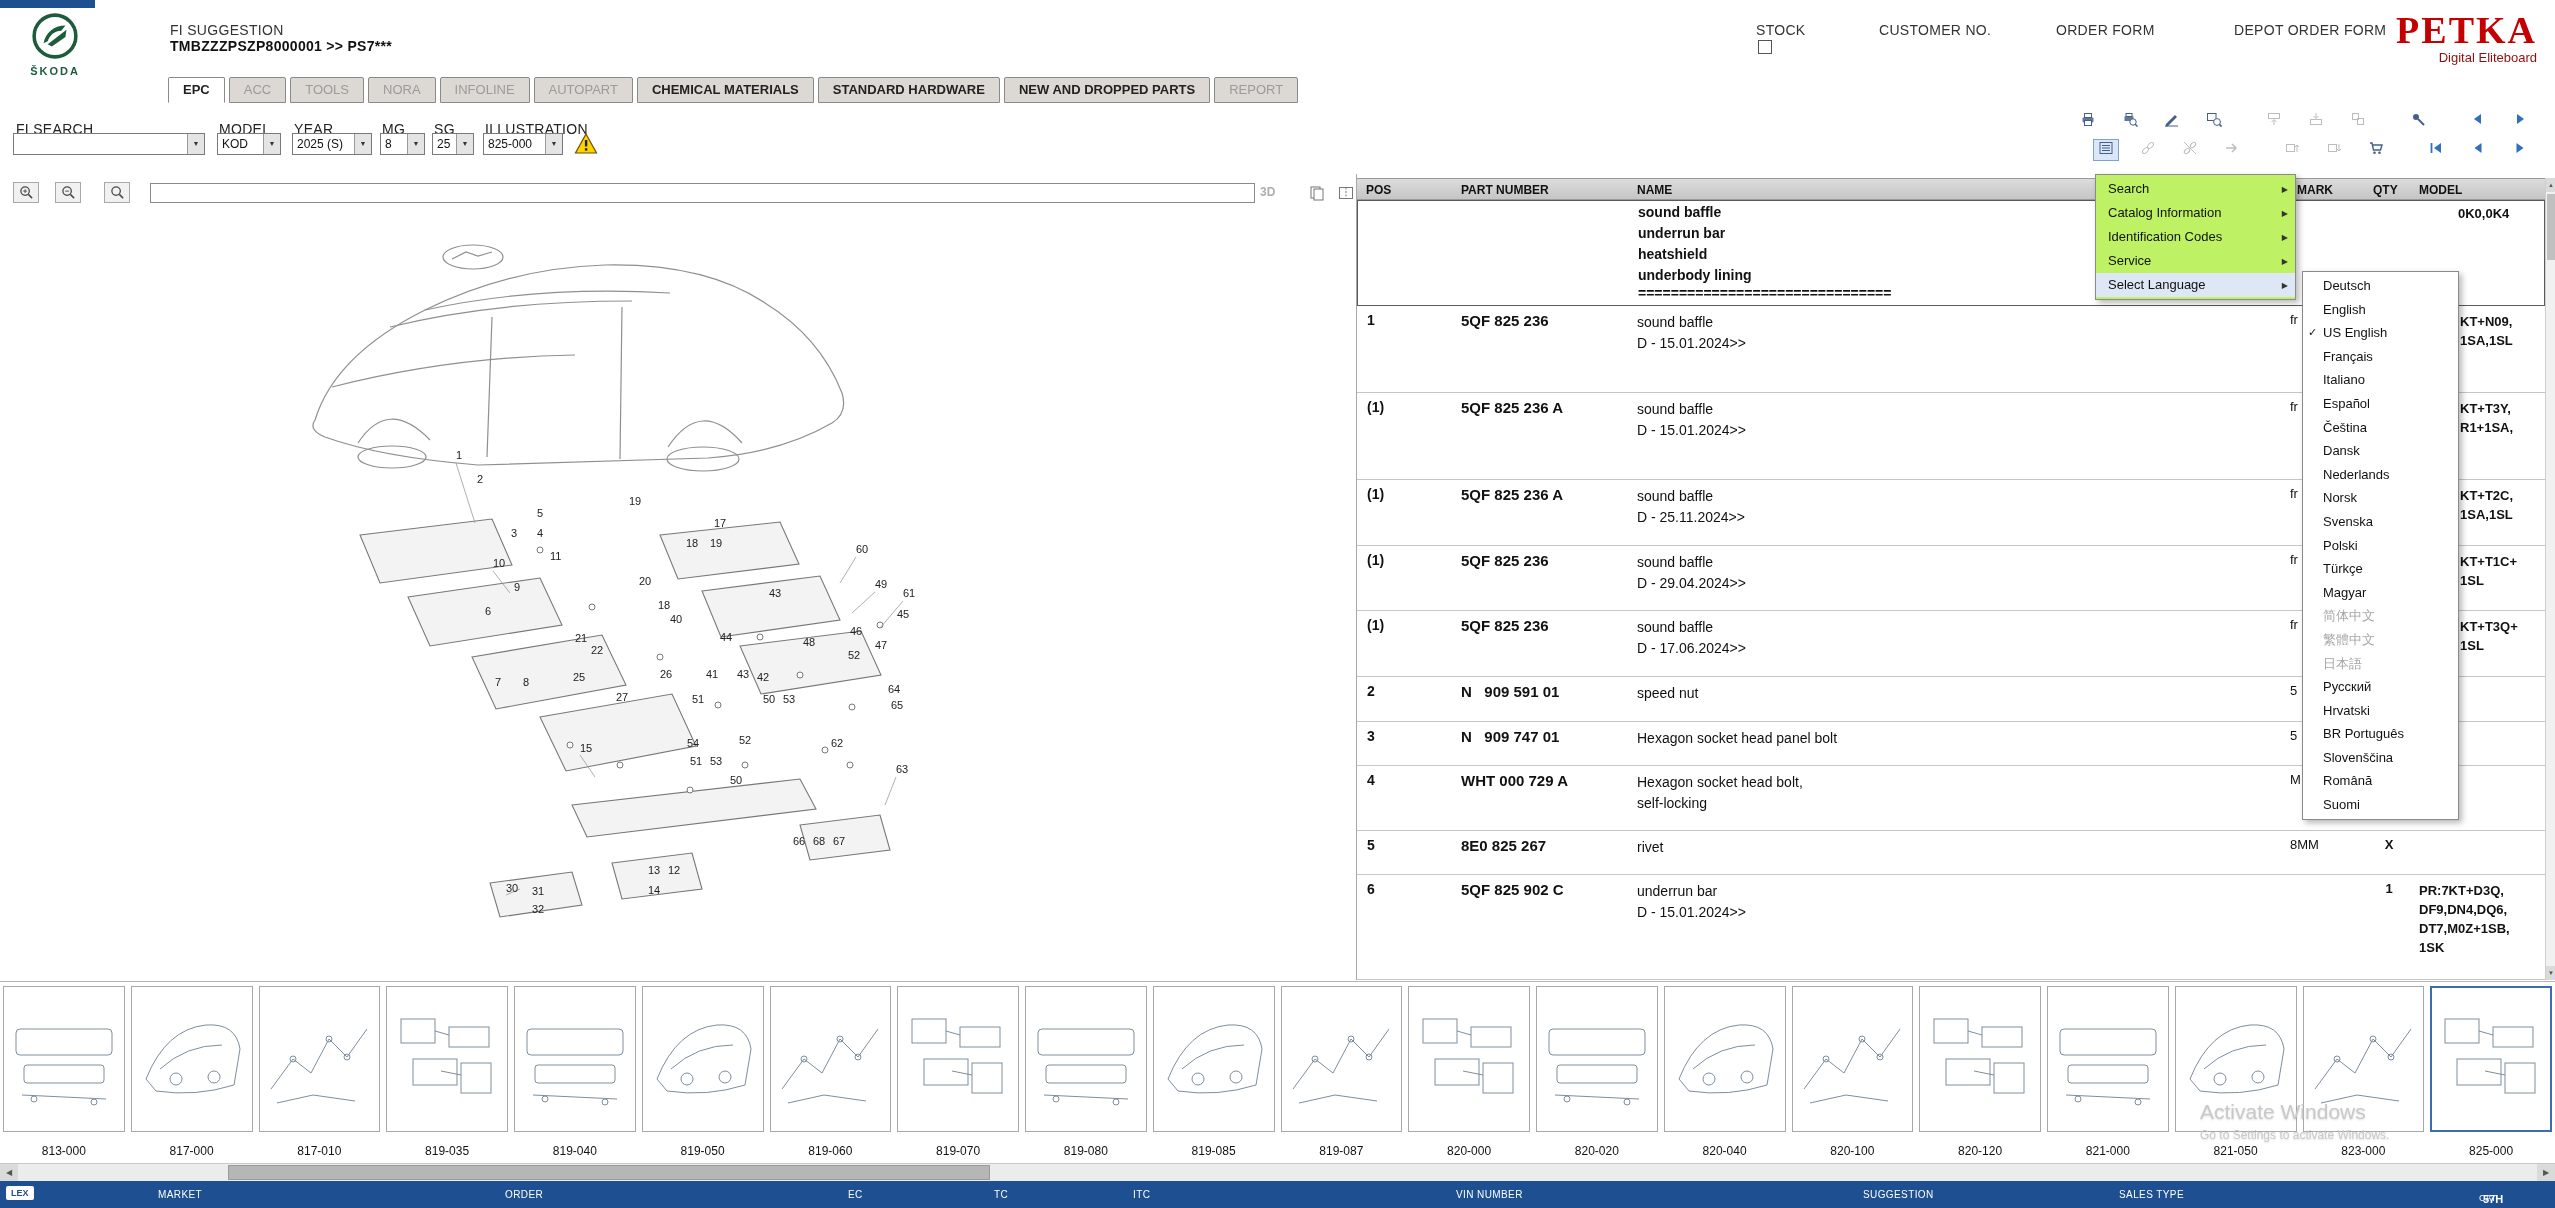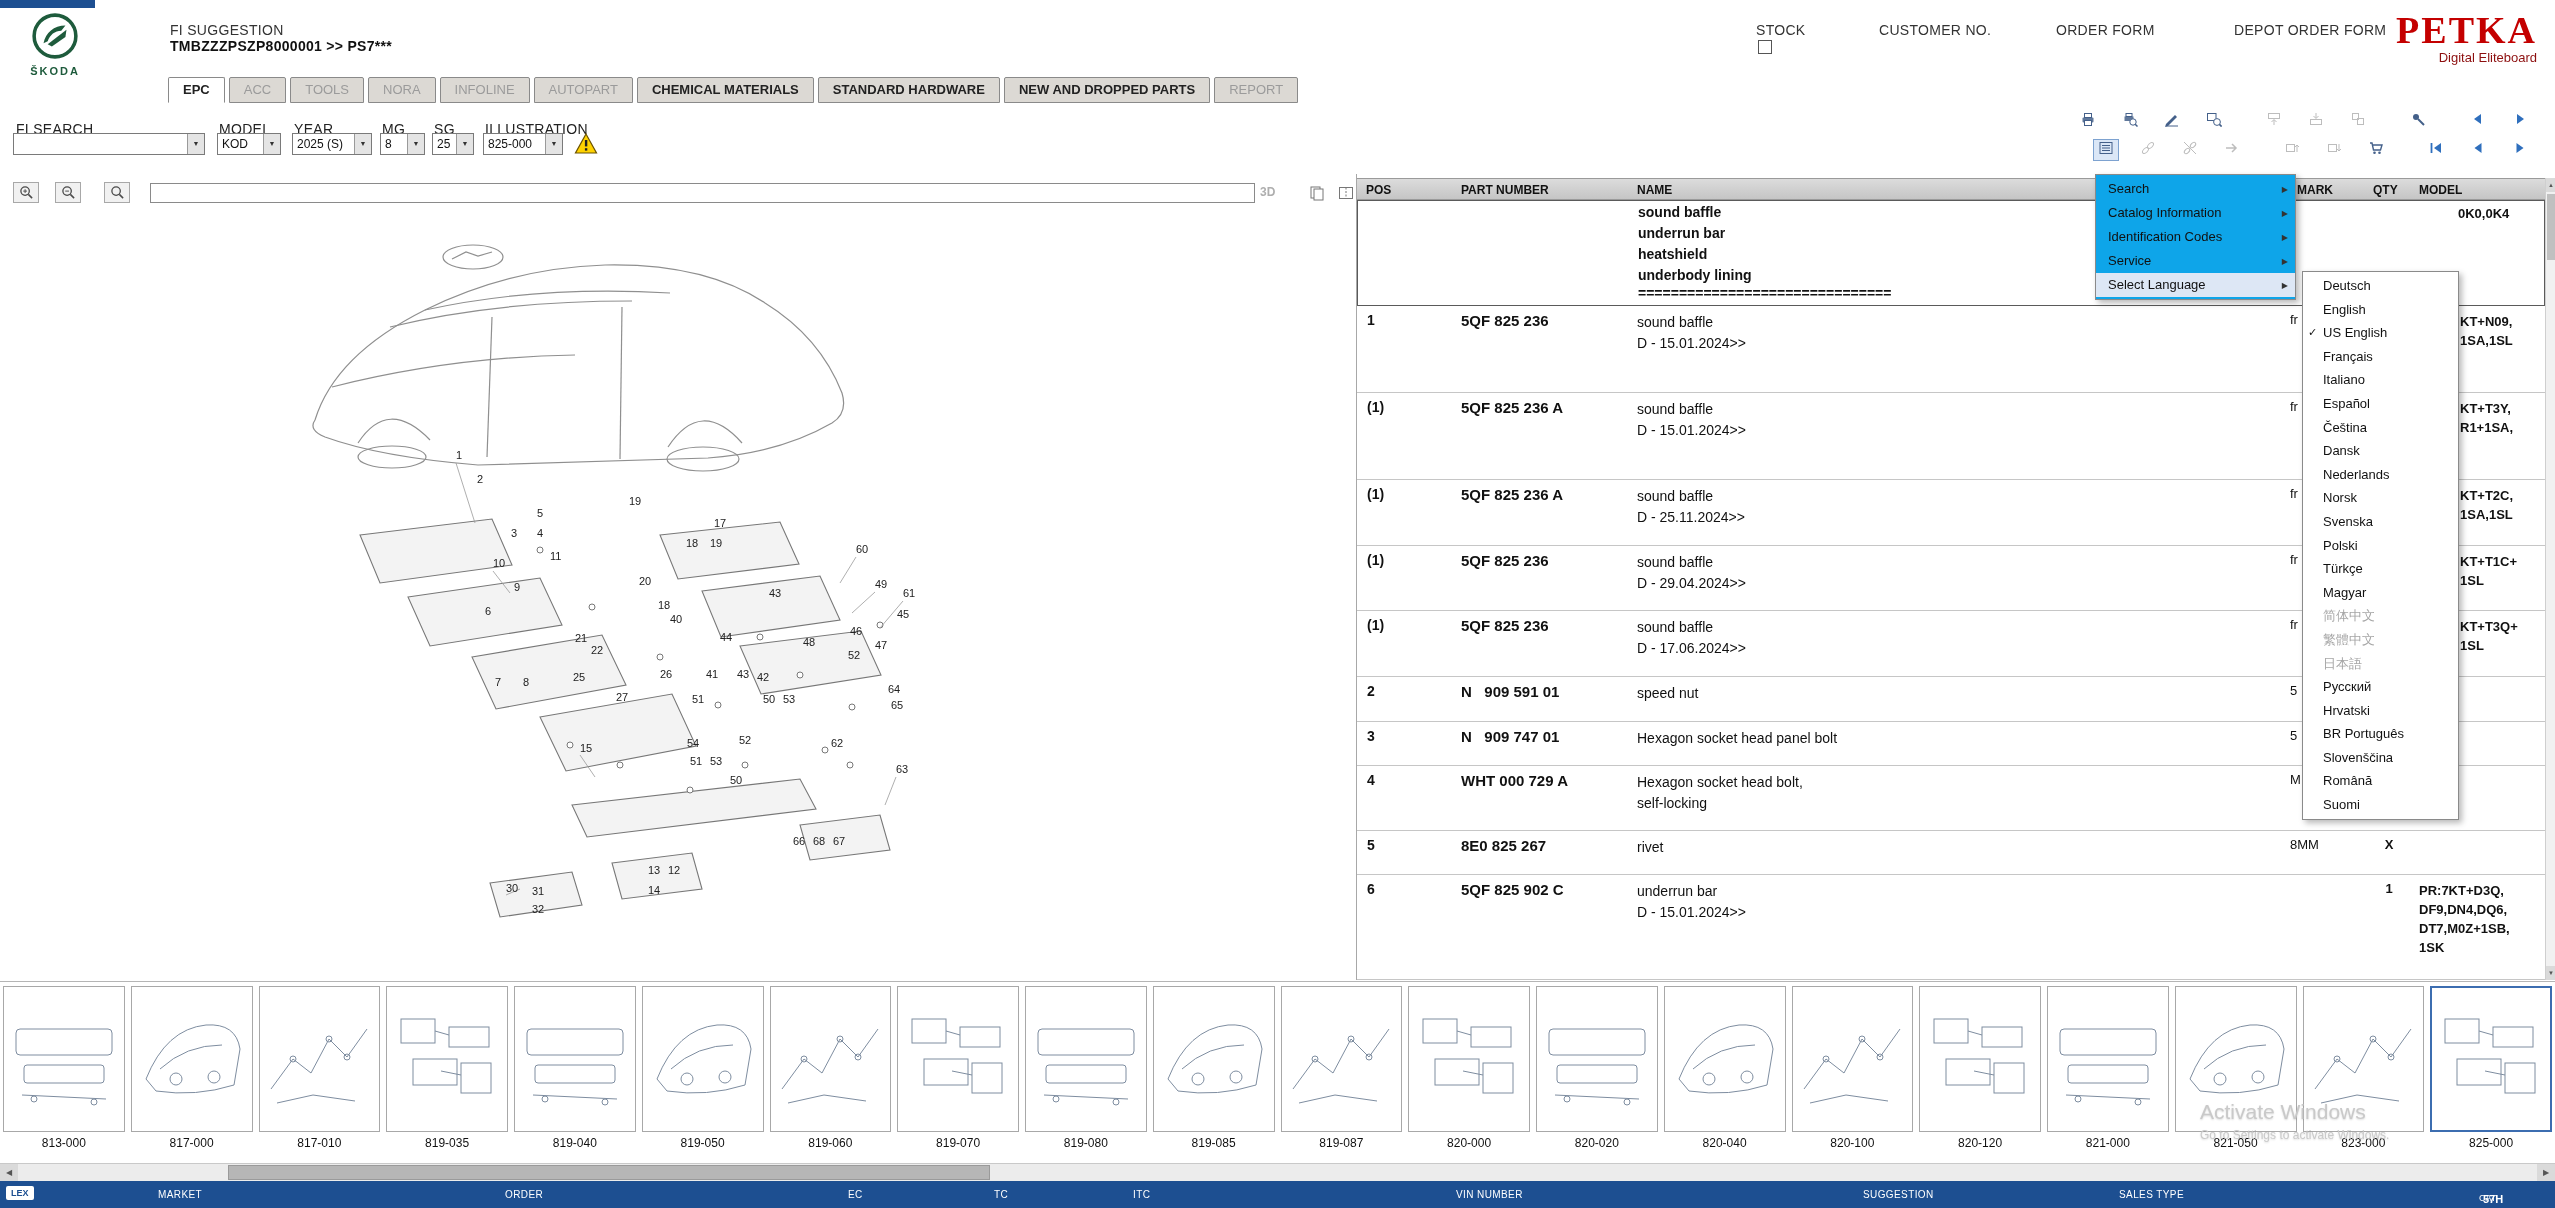--- a/index.html
+++ b/index.html
@@ -79,35 +79,35 @@
 
   
   #vscroll{position:absolute;left:2545px;top:178px;width:10px;height:802px;background:#f1f1f1;border-left:1px solid #cfcfcf}
   .sarr{position:absolute;left:0;width:10px;height:14px;background:#dadada;font-size:6px;text-align:center;line-height:14px;color:#555}
   #vthumb{position:absolute;top:16px;left:1px;width:8px;height:66px;background:#c0c0c0}
   #hscroll{position:absolute;left:0;top:1163px;width:2555px;height:18px;background:#ececec;border-top:1px solid #c9c9c9}
   .harr{position:absolute;top:0;width:18px;height:18px;background:#dadada;font-size:8px;text-align:center;line-height:18px;color:#555}
   #hthumb{position:absolute;left:228px;top:1px;width:762px;height:15px;background:#b6b6b6;border:1px solid #9a9a9a}
 
   
-  #ctx-menu{position:absolute;left:2095px;top:174px;width:201px;background:#0ea5e9;border:1px solid #8a8a8a;box-shadow:3px 3px 6px rgba(0,0,0,.28);z-index:80;padding:2px 0}
+  #ctx-menu{position:absolute;left:2095px;top:174px;width:201px;background:#bef264;border:1px solid #8a8a8a;box-shadow:3px 3px 6px rgba(0,0,0,.28);z-index:80;padding:2px 0}
   .mitem{height:24px;line-height:24px;padding-left:12px;font-size:13px;position:relative}
   .mitem .arr{position:absolute;right:7px;top:1px;font-size:8px;color:#333}
   .mitem.hl{background:#dde7f5}
   #lang-menu{position:absolute;left:2302px;top:271px;width:157px;background:#fff;border:1px solid #8a8a8a;box-shadow:3px 3px 6px rgba(0,0,0,.28);z-index:81;padding:2px 0}
   .litem{height:23.6px;line-height:23.6px;padding-left:20px;font-size:13px;position:relative}
   .litem .chk{position:absolute;left:5px;font-size:11px}
   .litem.disabled{color:#a6a6a6}
 
   
   #thumbs{position:absolute;left:0;top:981px;width:2555px;height:182px;background:#fff;border-top:1px solid #b5b5b5;display:flex}
   .thumb{flex:1 1 0;position:relative;padding:4px 3px 0}
   .tbox{height:146px;border:1px solid #a8a8a8;background:#fff;display:flex;align-items:center;justify-content:center;overflow:hidden}
   .thumb.selected .tbox{border:2px solid #3c6db0}
-  .tlabel{text-align:center;font-size:12px;margin-top:4px}
+  .tlabel{text-align:center;font-size:12px;margin-top:12px}
 
   
   #statusbar{position:absolute;left:0;top:1181px;width:2555px;height:27px;background:#1d4f91;color:#fff}
   .sitem{position:absolute;top:8px;font-size:10px;letter-spacing:.4px}
   #cat-lbl{position:absolute;left:2479px;top:12px;font-size:9px}
   #cat-val{position:absolute;left:2483px;top:12px;font-size:11px;font-weight:bold}
   #lex{position:absolute;left:6px;top:5px;background:#fff;color:#1d4f91;font-size:9px;font-weight:bold;padding:2px 5px;border-radius:2px}
 
   
   #watermark{position:absolute;left:2200px;top:1100px;z-index:70;color:#c9c9c9;text-shadow:0 1px 2px rgba(0,0,0,.15)}

